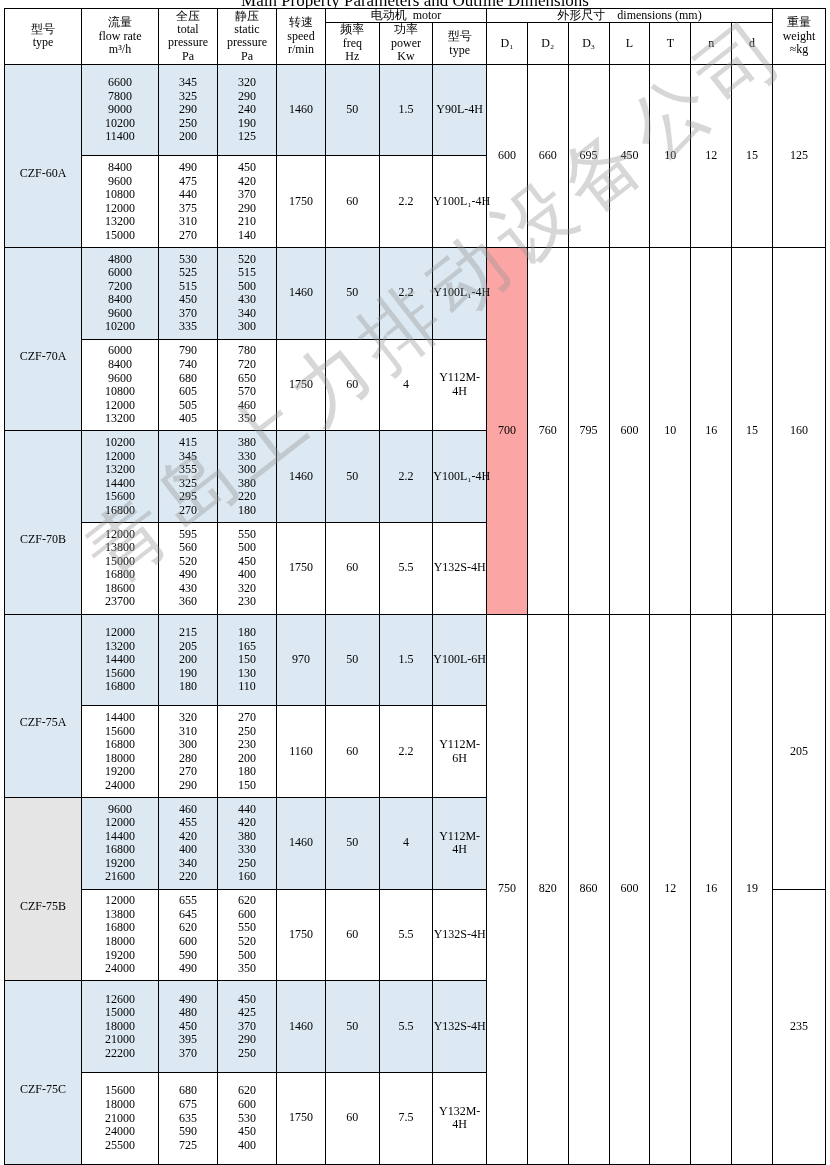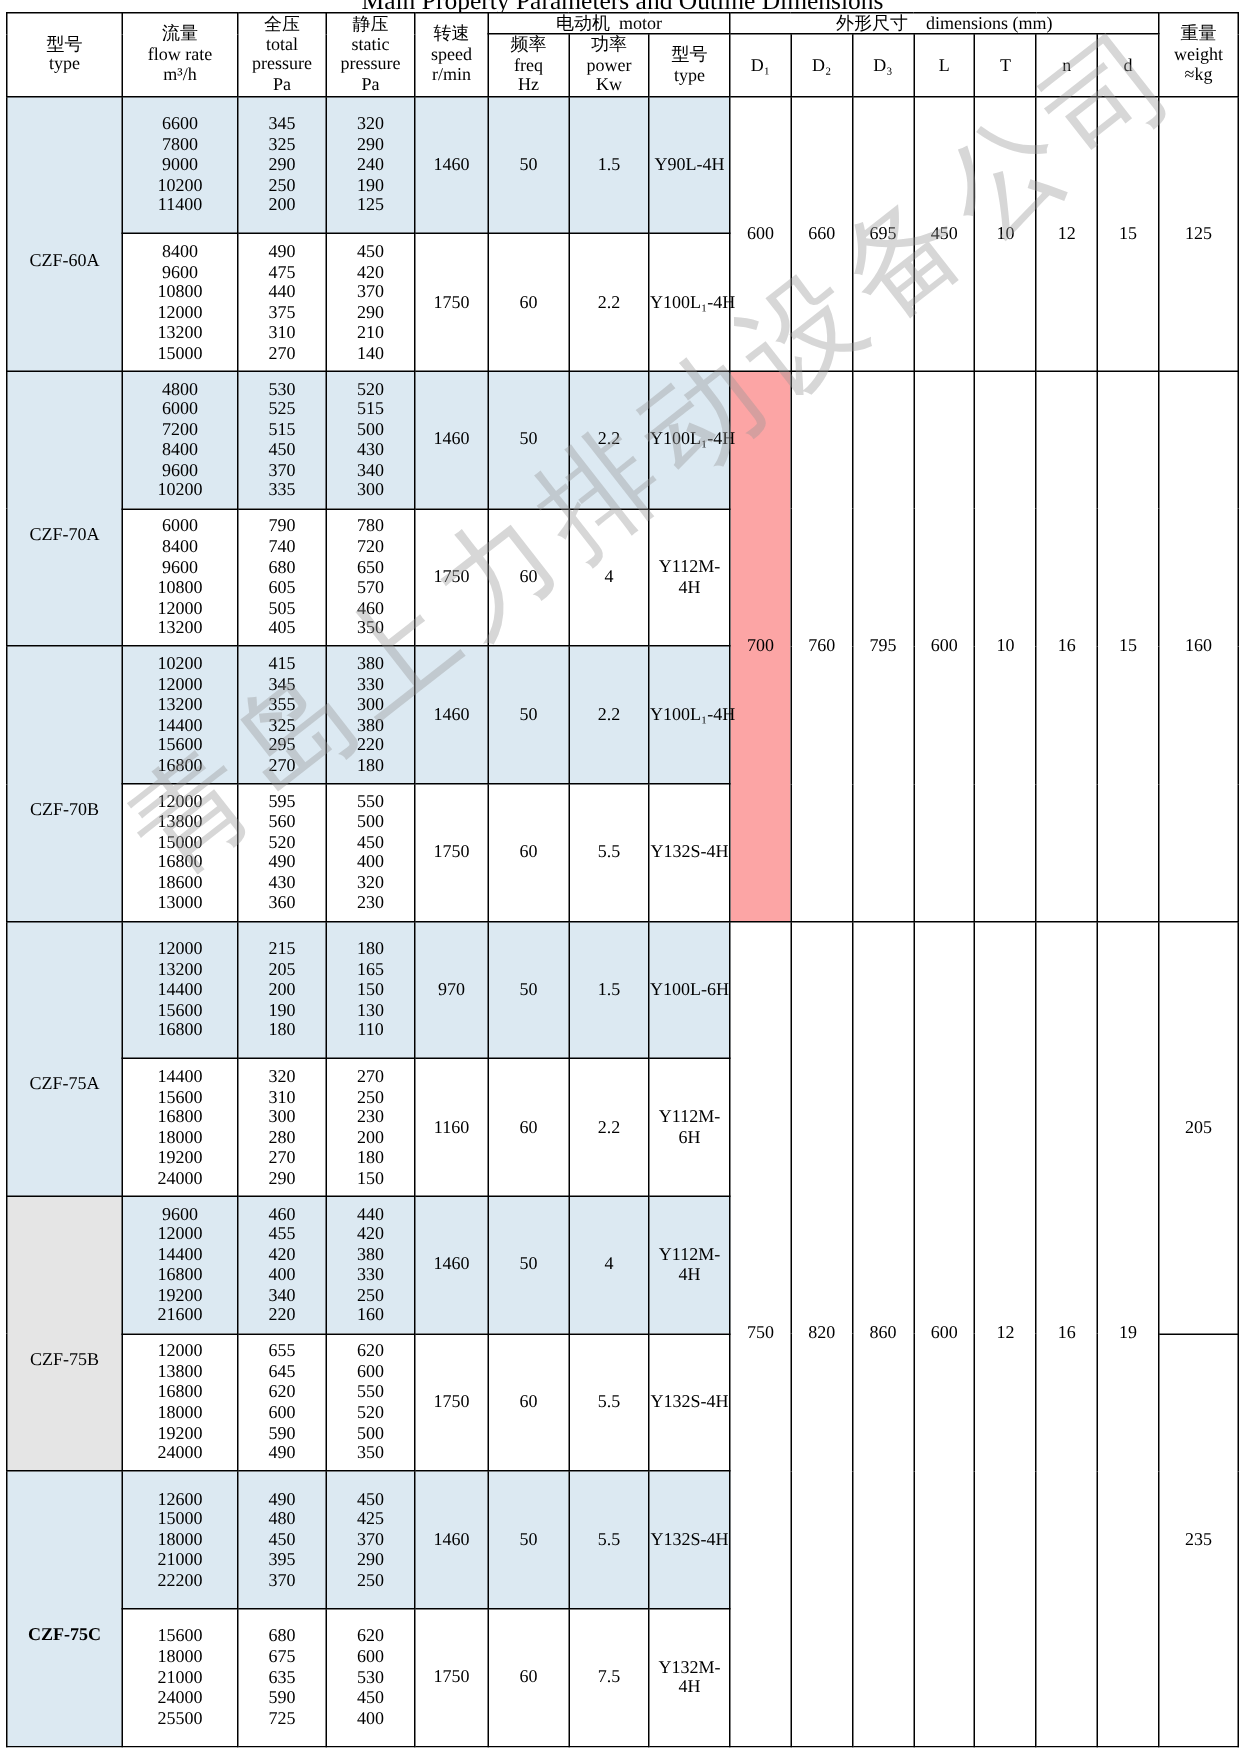--- a/index.html
+++ b/index.html
@@ -343,21 +343,21 @@
           <td class="shade">2.2</td>
           <td class="shade">Y100L₁-4H</td>
         </tr>
         <tr style="height: 91.6667px;">
           <td class="numblock plain">
             <span class="stack">12000</span>
             <span class="stack">13800</span>
             <span class="stack">15000</span>
             <span class="stack">16800</span>
             <span class="stack">18600</span>
-            <span class="stack">13000</span>
+            <span class="stack">23700</span>
           </td>
           <td class="numblock plain">
             <span class="stack">595</span>
             <span class="stack">560</span>
             <span class="stack">520</span>
             <span class="stack">490</span>
             <span class="stack">430</span>
             <span class="stack">360</span>
           </td>
           <td class="numblock plain">
@@ -499,21 +499,21 @@
             <span class="stack">500</span>
             <span class="stack">350</span>
           </td>
           <td class="plain">1750</td>
           <td class="plain">60</td>
           <td class="plain">5.5</td>
           <td class="plain">Y132S-4H</td>
           <td class="plain" rowspan="3" style="background: rgb(255, 255, 255);">235</td>
         </tr>
         <tr style="height: 91.6667px;">
-          <td rowspan="2" class="model shade" style="background: rgb(220, 233, 242); font-weight: bold;">
+          <td rowspan="2" class="model shade" style="background: rgb(220, 233, 242);">
             <span>CZF-75C</span>
           </td>
           <td class="numblock shade">
             <span class="stack">12600</span>
             <span class="stack">15000</span>
             <span class="stack">18000</span>
             <span class="stack">21000</span>
             <span class="stack">22200</span>
           </td>
           <td class="numblock shade">

